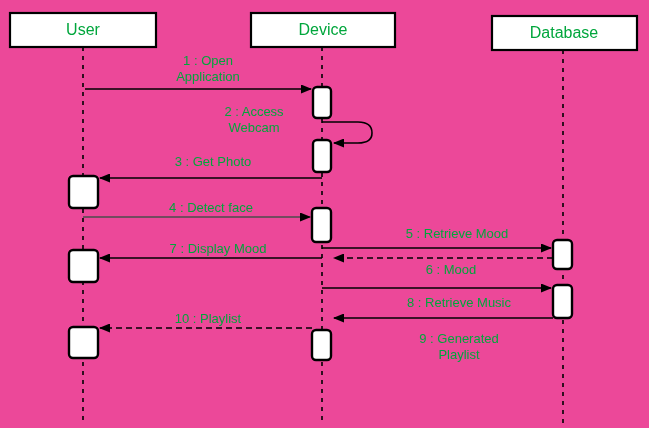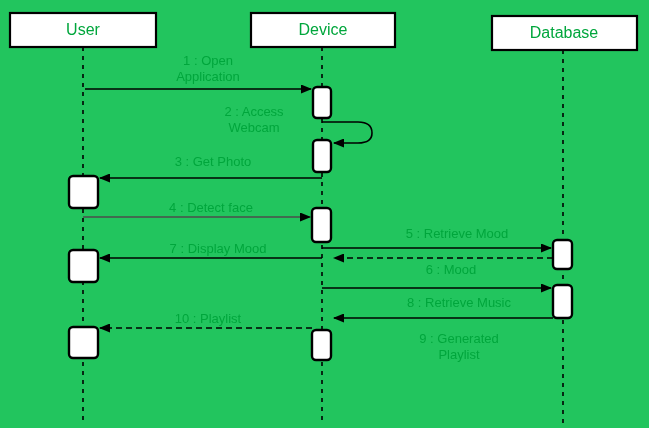--- a/index.html
+++ b/index.html
@@ -7,21 +7,21 @@
     padding: 0;
     background: #ffffff;
   }
   body {
     font-family: "Liberation Sans", sans-serif;
   }
   #diagram-root {
     position: relative;
     width: 649px;
     height: 428px;
-    background: #22c55e;
+    background: #ec4899;
     overflow: hidden;
   }
   #seq-svg {
     position: absolute;
     top: 0;
     left: 0;
     width: 649px;
     height: 428px;
   }
   .lifeline-header-box {

